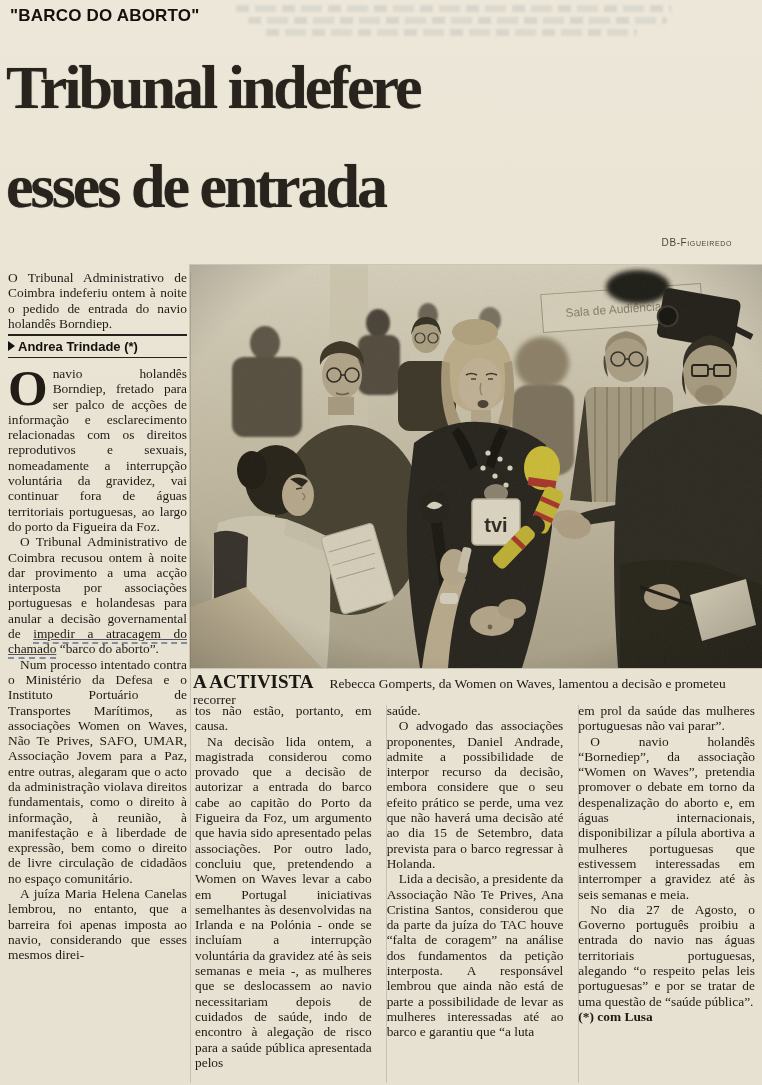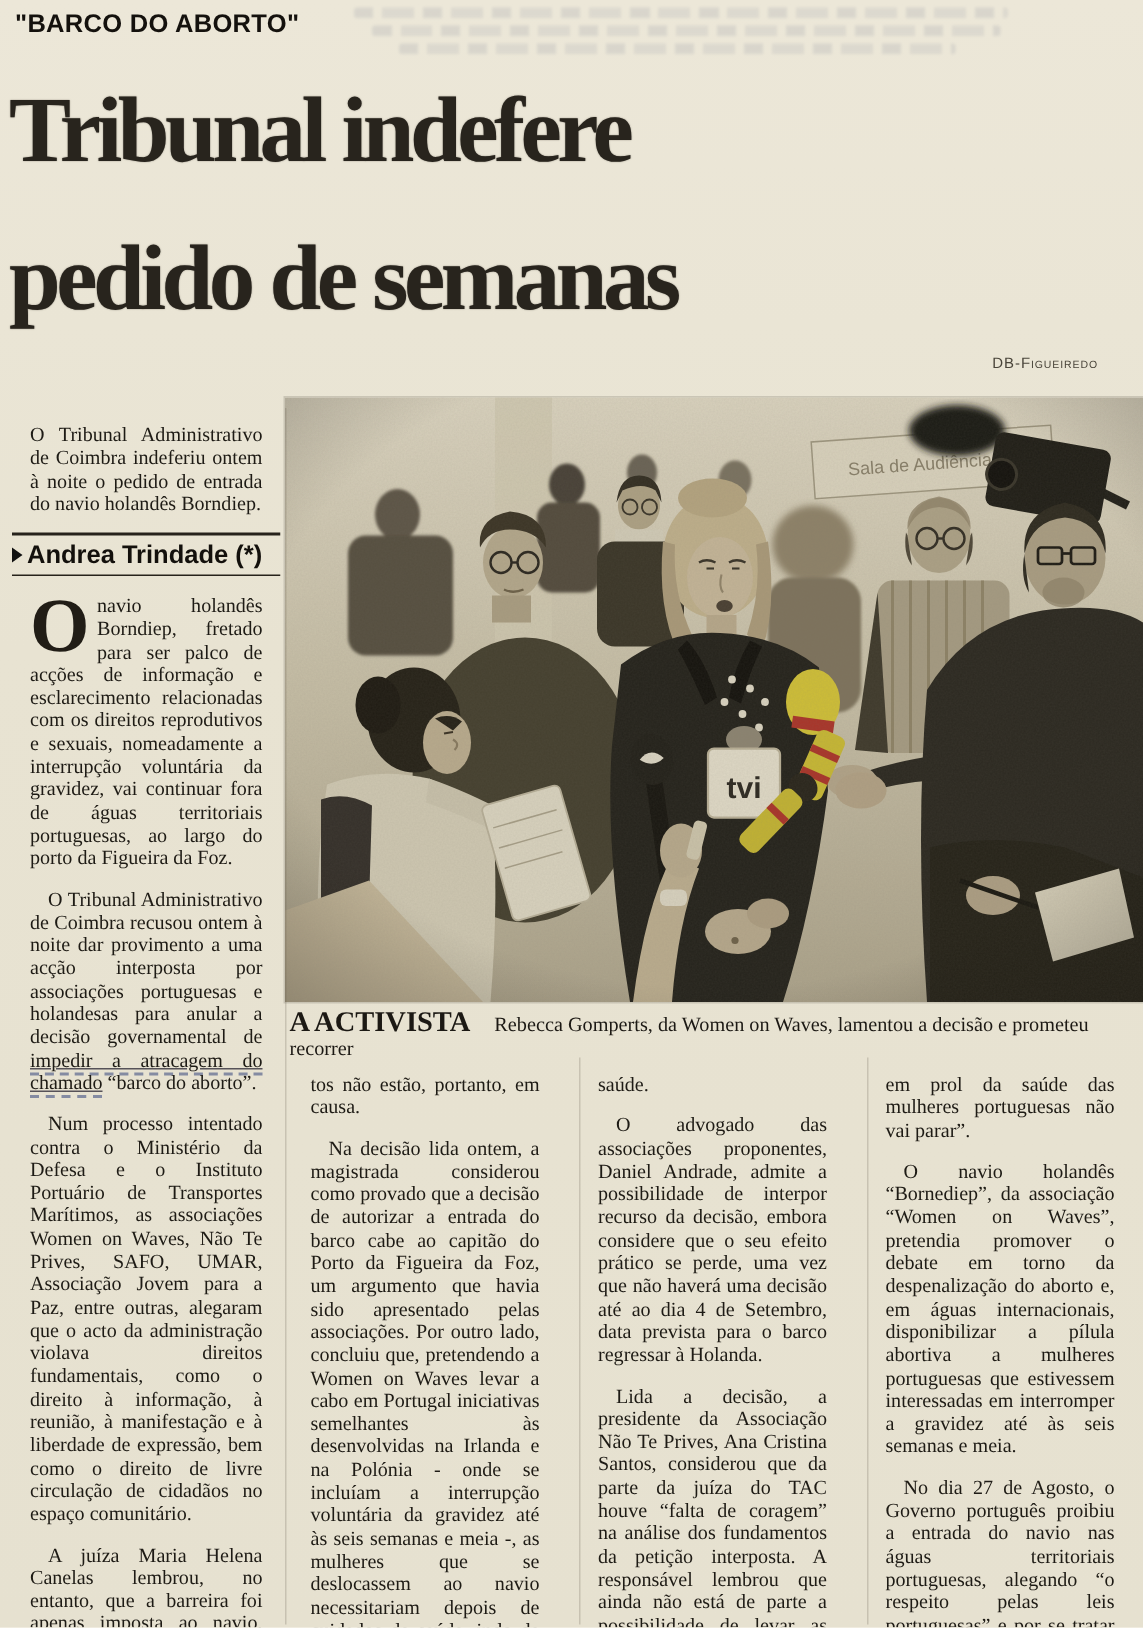--- a/index.html
+++ b/index.html
@@ -42,24 +42,24 @@
     font-size:13.5px; line-height:16px; color:#1c1914;
   }
   .caption .lead-in{font-family:Liberation Serif, serif; font-weight:bold; font-size:19px;}
   .caption .cap-text{margin-left:16px;}
 
   .col1{position:absolute; left:8px; top:270px; width:179px; height:815px; overflow:hidden;}
   .lead{font-size:17.5px; line-height:21px; color:#17140f; margin:0 0 8px 0;}
   .rule{height:1.4px; background:#26221b; margin:3px 0;}
   .byline{
     display:flex; align-items:center; margin:2px 0;
-    font-family:"Liberation Sans", sans-serif; font-weight:bold; font-size:17px; color:#13100c;
+    font-family:"Liberation Sans", sans-serif; font-weight:bold; font-size:13px; color:#13100c;
   }
   .byline-marker{width:0;height:0;border-top:5px solid transparent;border-bottom:5px solid transparent;border-left:7px solid #111;display:inline-block;margin-right:3px;}
-  .body-col p{margin:12px; font-size:13.4px; line-height:15.3px; text-align:justify; color:#1e1b15;}
+  .body-col p{margin:0; font-size:13.4px; line-height:15.3px; text-align:justify; color:#1e1b15;}
   .body-col p.indent{text-indent:12px;}
   .dropcap-p::first-letter{
     float:left; font-size:51px; line-height:41px; font-weight:bold;
     padding:2px 5px 0 0; color:#211d16;
   }
   .pen-underline{
     text-decoration:underline; text-decoration-color:rgba(50,46,58,.8);
     border-bottom:2px dashed rgba(108,118,150,.8); padding-bottom:1px;
   }
   .cols-bottom{
@@ -83,21 +83,21 @@
   <div class="ghost">
     <div></div>
       <div></div>
       <div></div>
   </div>
 
   <div class="kicker">"BARCO DO ABORTO"</div>
 
   <div class="headline">
     <div>Tribunal indefere</div>
-    <div>pedido de semanas</div>
+    <div>esses de entrada</div>
   </div>
 
   <div class="photo-credit">DB-Figueiredo</div>
 
   <div class="photo">
     <svg width="572" height="403" viewBox="0 0 572 403" xmlns="http://www.w3.org/2000/svg">
       <defs>
         <linearGradient id="bgGrad" x1="0" y1="0" x2="0" y2="1">
           <stop offset="0" stop-color="#d8d1bd"></stop>
           <stop offset="0.5" stop-color="#c3bba3"></stop>
@@ -306,21 +306,21 @@
     <p class="indent">A juíza Maria Helena Canelas lembrou, no entanto, que a barreira foi apenas imposta ao navio, considerando que esses mesmos direi-</p>
   </div>
 
   <div class="cols-bottom body-col">
     <div class="bcol">
       <p>tos não estão, portanto, em causa.</p>
       <p class="indent">Na decisão lida ontem, a magistrada considerou como provado que a decisão de autorizar a entrada do barco cabe ao capitão do Porto da Figueira da Foz, um argumento que havia sido apresentado pelas associações. Por outro lado, concluiu que, pretendendo a Women on Waves levar a cabo em Portugal iniciativas semelhantes às desenvolvidas na Irlanda e na Polónia - onde se incluíam a interrupção voluntária da gravidez até às seis semanas e meia -, as mulheres que se deslocassem ao navio necessitariam depois de cuidados de saúde, indo de encontro à alegação de risco para a saúde pública apresentada pelos</p>
     </div>
     <div class="bcol">
       <p>saúde.</p>
-      <p class="indent">O advogado das associações proponentes, Daniel Andrade, admite a possibilidade de interpor recurso da decisão, embora considere que o seu efeito prático se perde, uma vez que não haverá uma decisão até ao dia 4 de Setembro, data prevista para o barco regressar à Holanda.</p>
+      <p class="indent">O advogado das associações proponentes, Daniel Andrade, admite a possibilidade de interpor recurso da decisão, embora considere que o seu efeito prático se perde, uma vez que não haverá uma decisão até ao dia 15 de Setembro, data prevista para o barco regressar à Holanda.</p>
       <p class="indent">Lida a decisão, a presidente da Associação Não Te Prives, Ana Cristina Santos, considerou que da parte da juíza do TAC houve “falta de coragem” na análise dos fundamentos da petição interposta. A responsável lembrou que ainda não está de parte a possibilidade de levar as mulheres interessadas até ao barco e garantiu que “a luta</p>
     </div>
     <div class="bcol">
       <p>em prol da saúde das mulheres portuguesas não vai parar”.</p>
       <p class="indent">O navio holandês “Bornediep”, da associação “Women on Waves”, pretendia promover o debate em torno da despenalização do aborto e, em águas internacionais, disponibilizar a pílula abortiva a mulheres portuguesas que estivessem interessadas em interromper a gravidez até às seis semanas e meia.</p>
       <p class="indent">No dia 27 de Agosto, o Governo português proibiu a entrada do navio nas águas territoriais portuguesas, alegando “o respeito pelas leis portuguesas” e por se tratar de uma questão de “saúde pública”.</p>
       <p class="footer-credit">(*) com Lusa</p>
     </div>
   </div>
 

